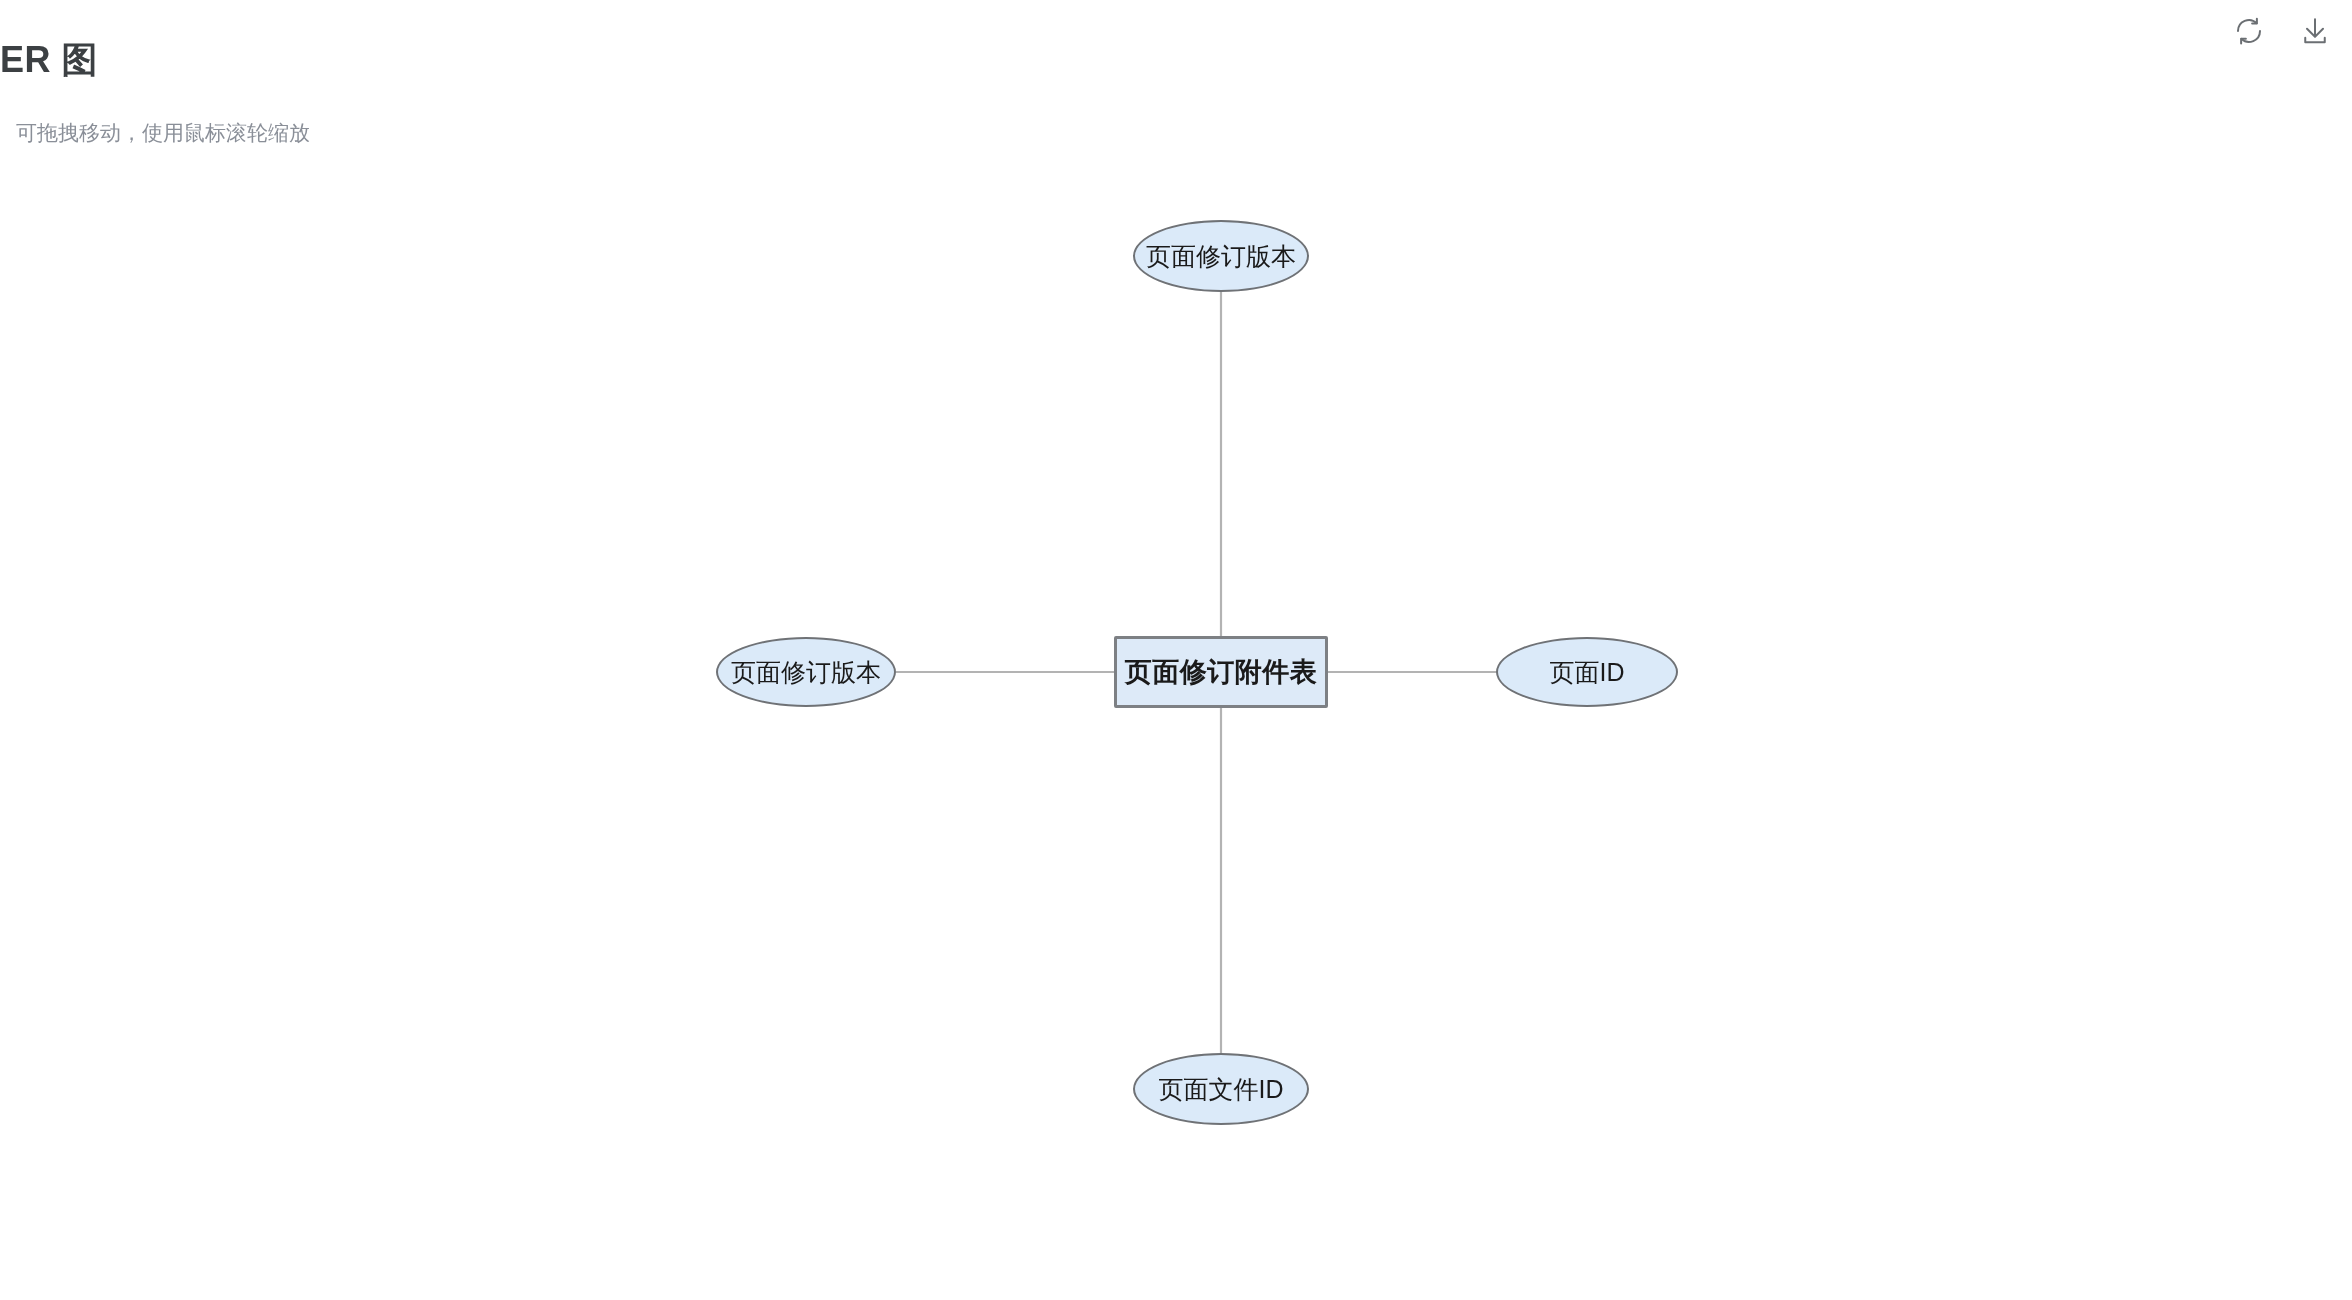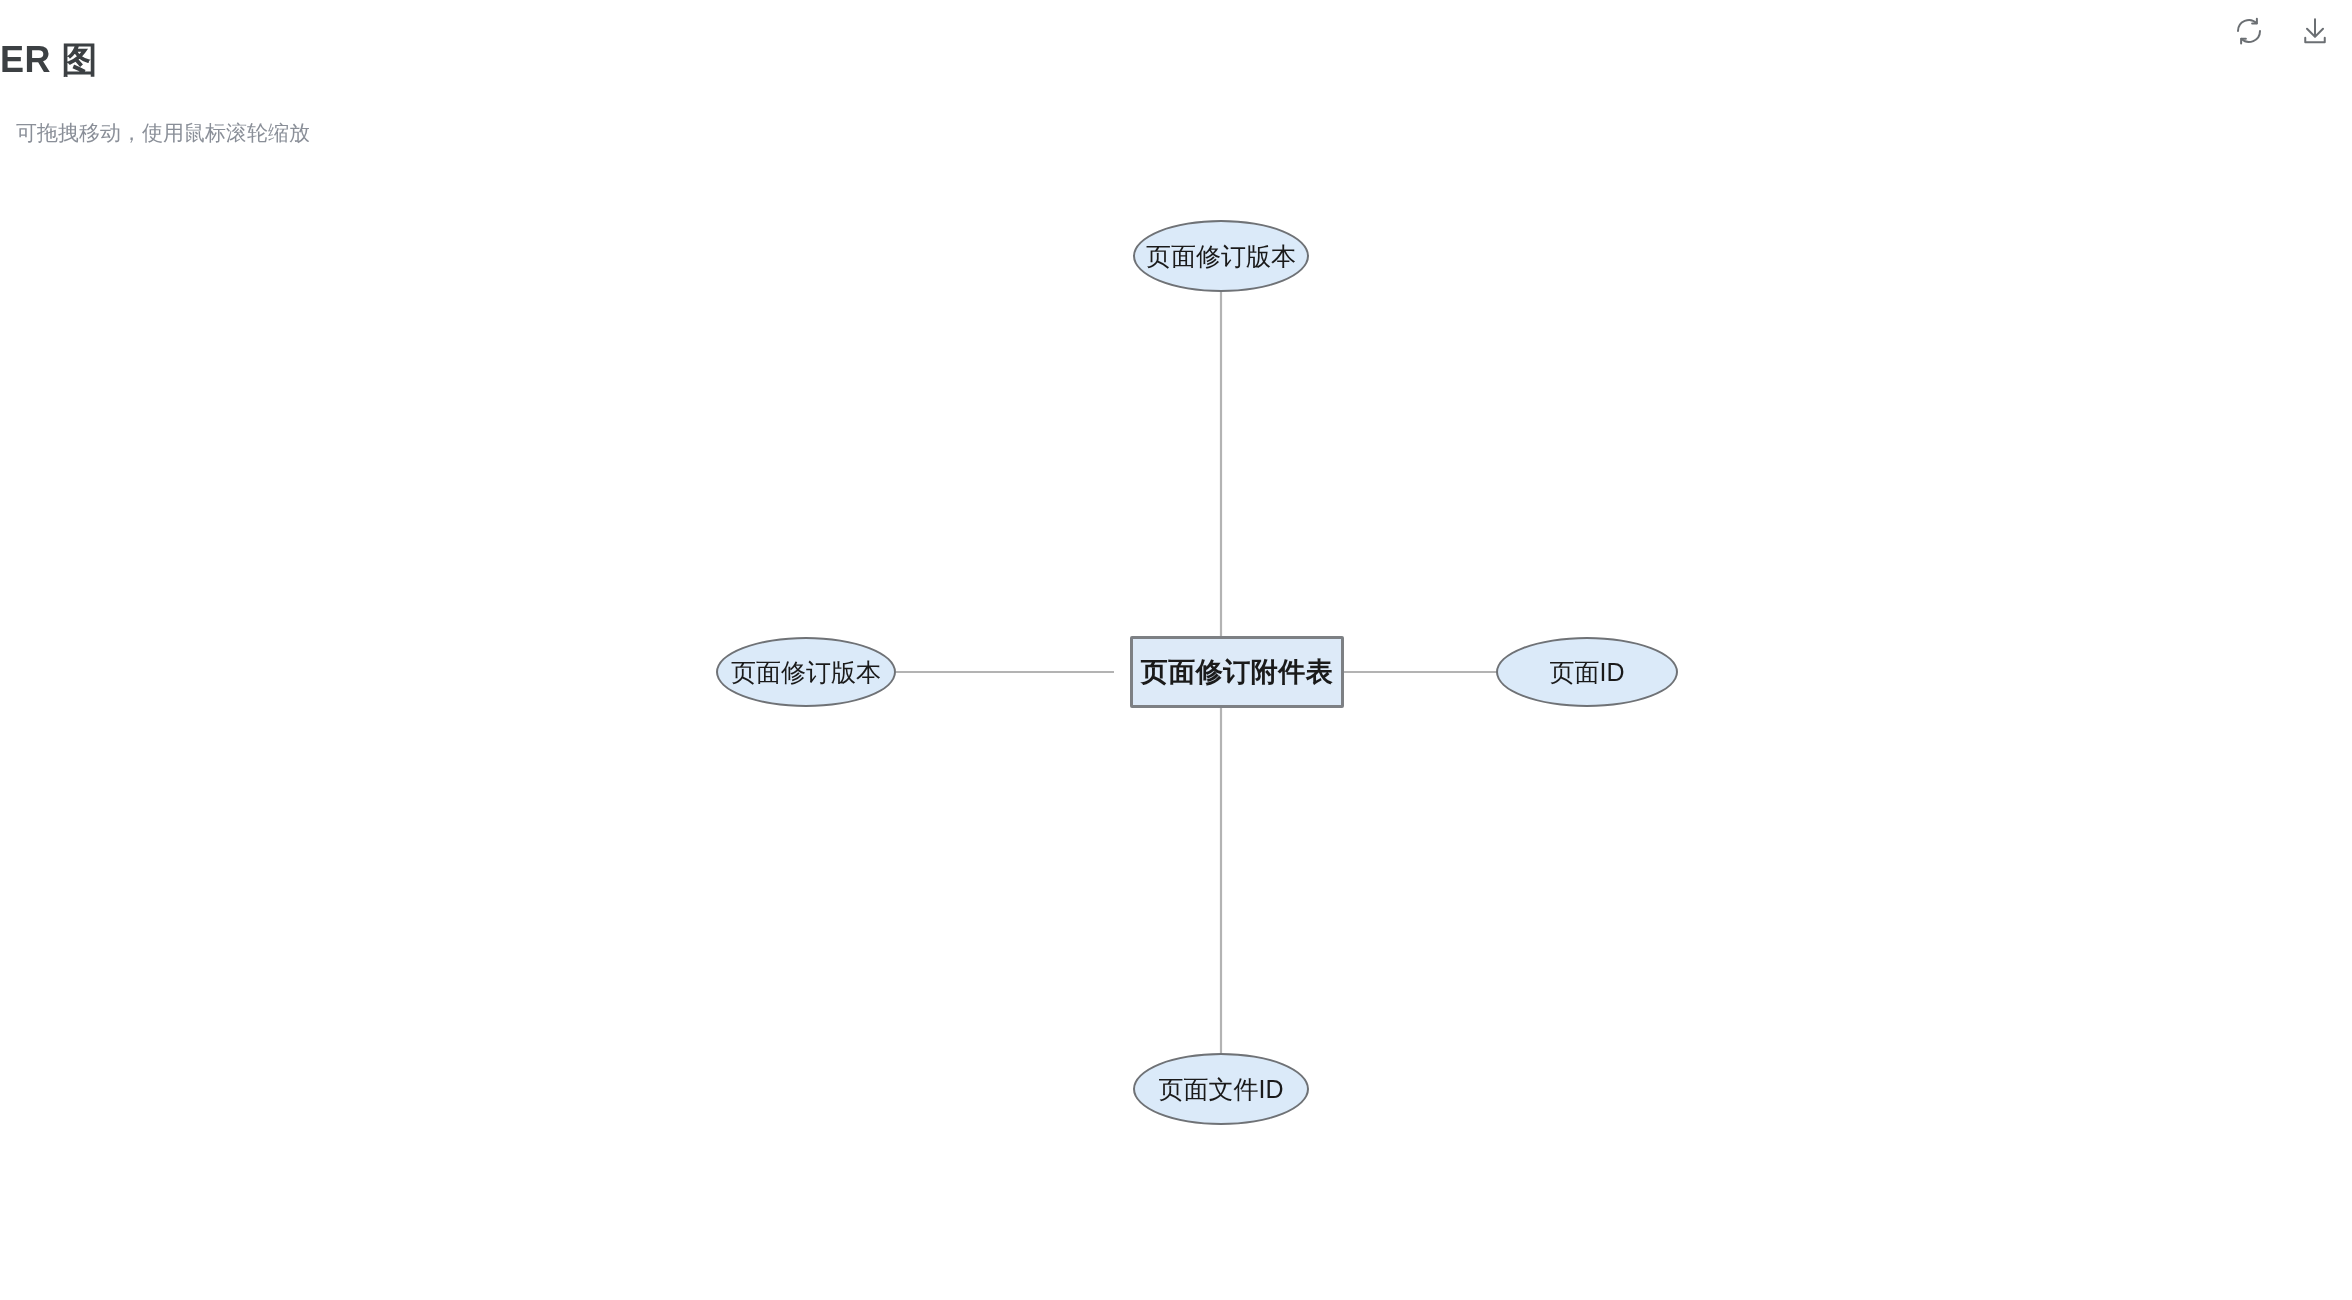--- a/index.html
+++ b/index.html
@@ -88,21 +88,20 @@
     display: flex;
     align-items: center;
     justify-content: center;
     cursor: move;
   }
 
   .node-entity {
     background: #ddeaf8;
     border: 3px solid #7d8084;
     border-radius: 2px;
-    margin-left: 16px;
   }
   .node-entity .node-label {
     font-size: 27px;
     font-weight: bold;
     color: #1a1a1a;
     white-space: nowrap;
     letter-spacing: 0.5px;
   }
 
   .node-attr {

